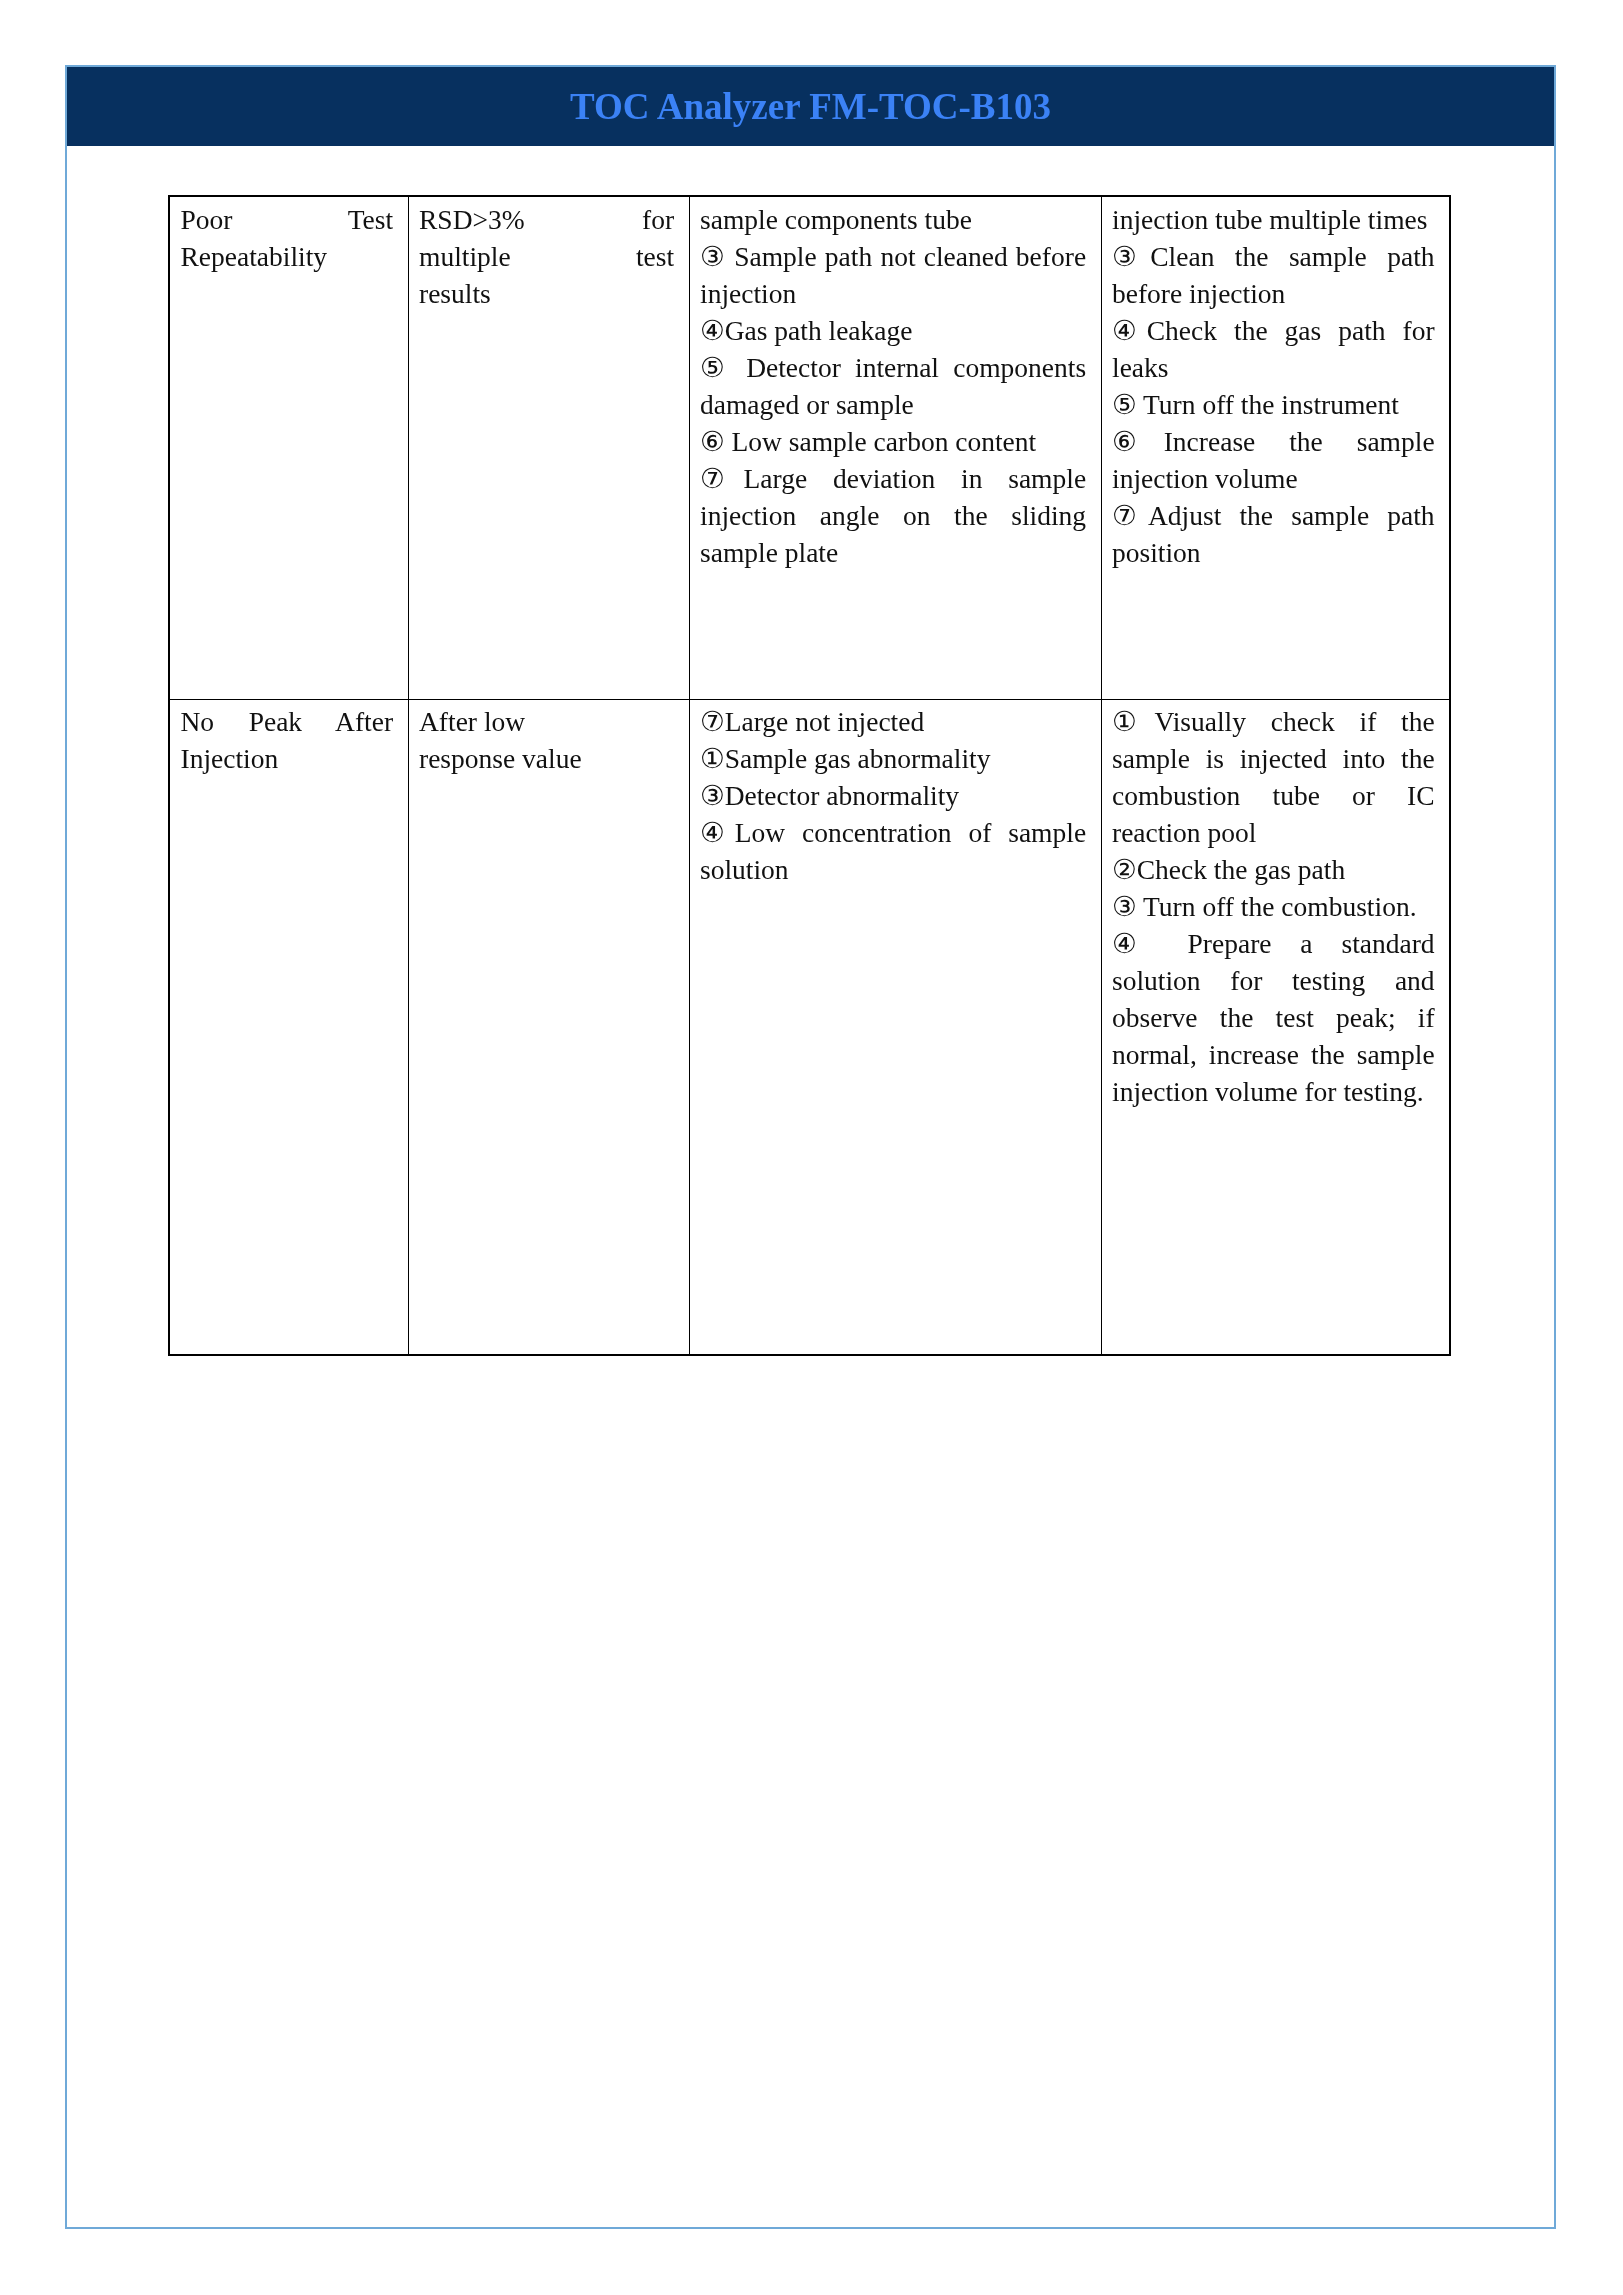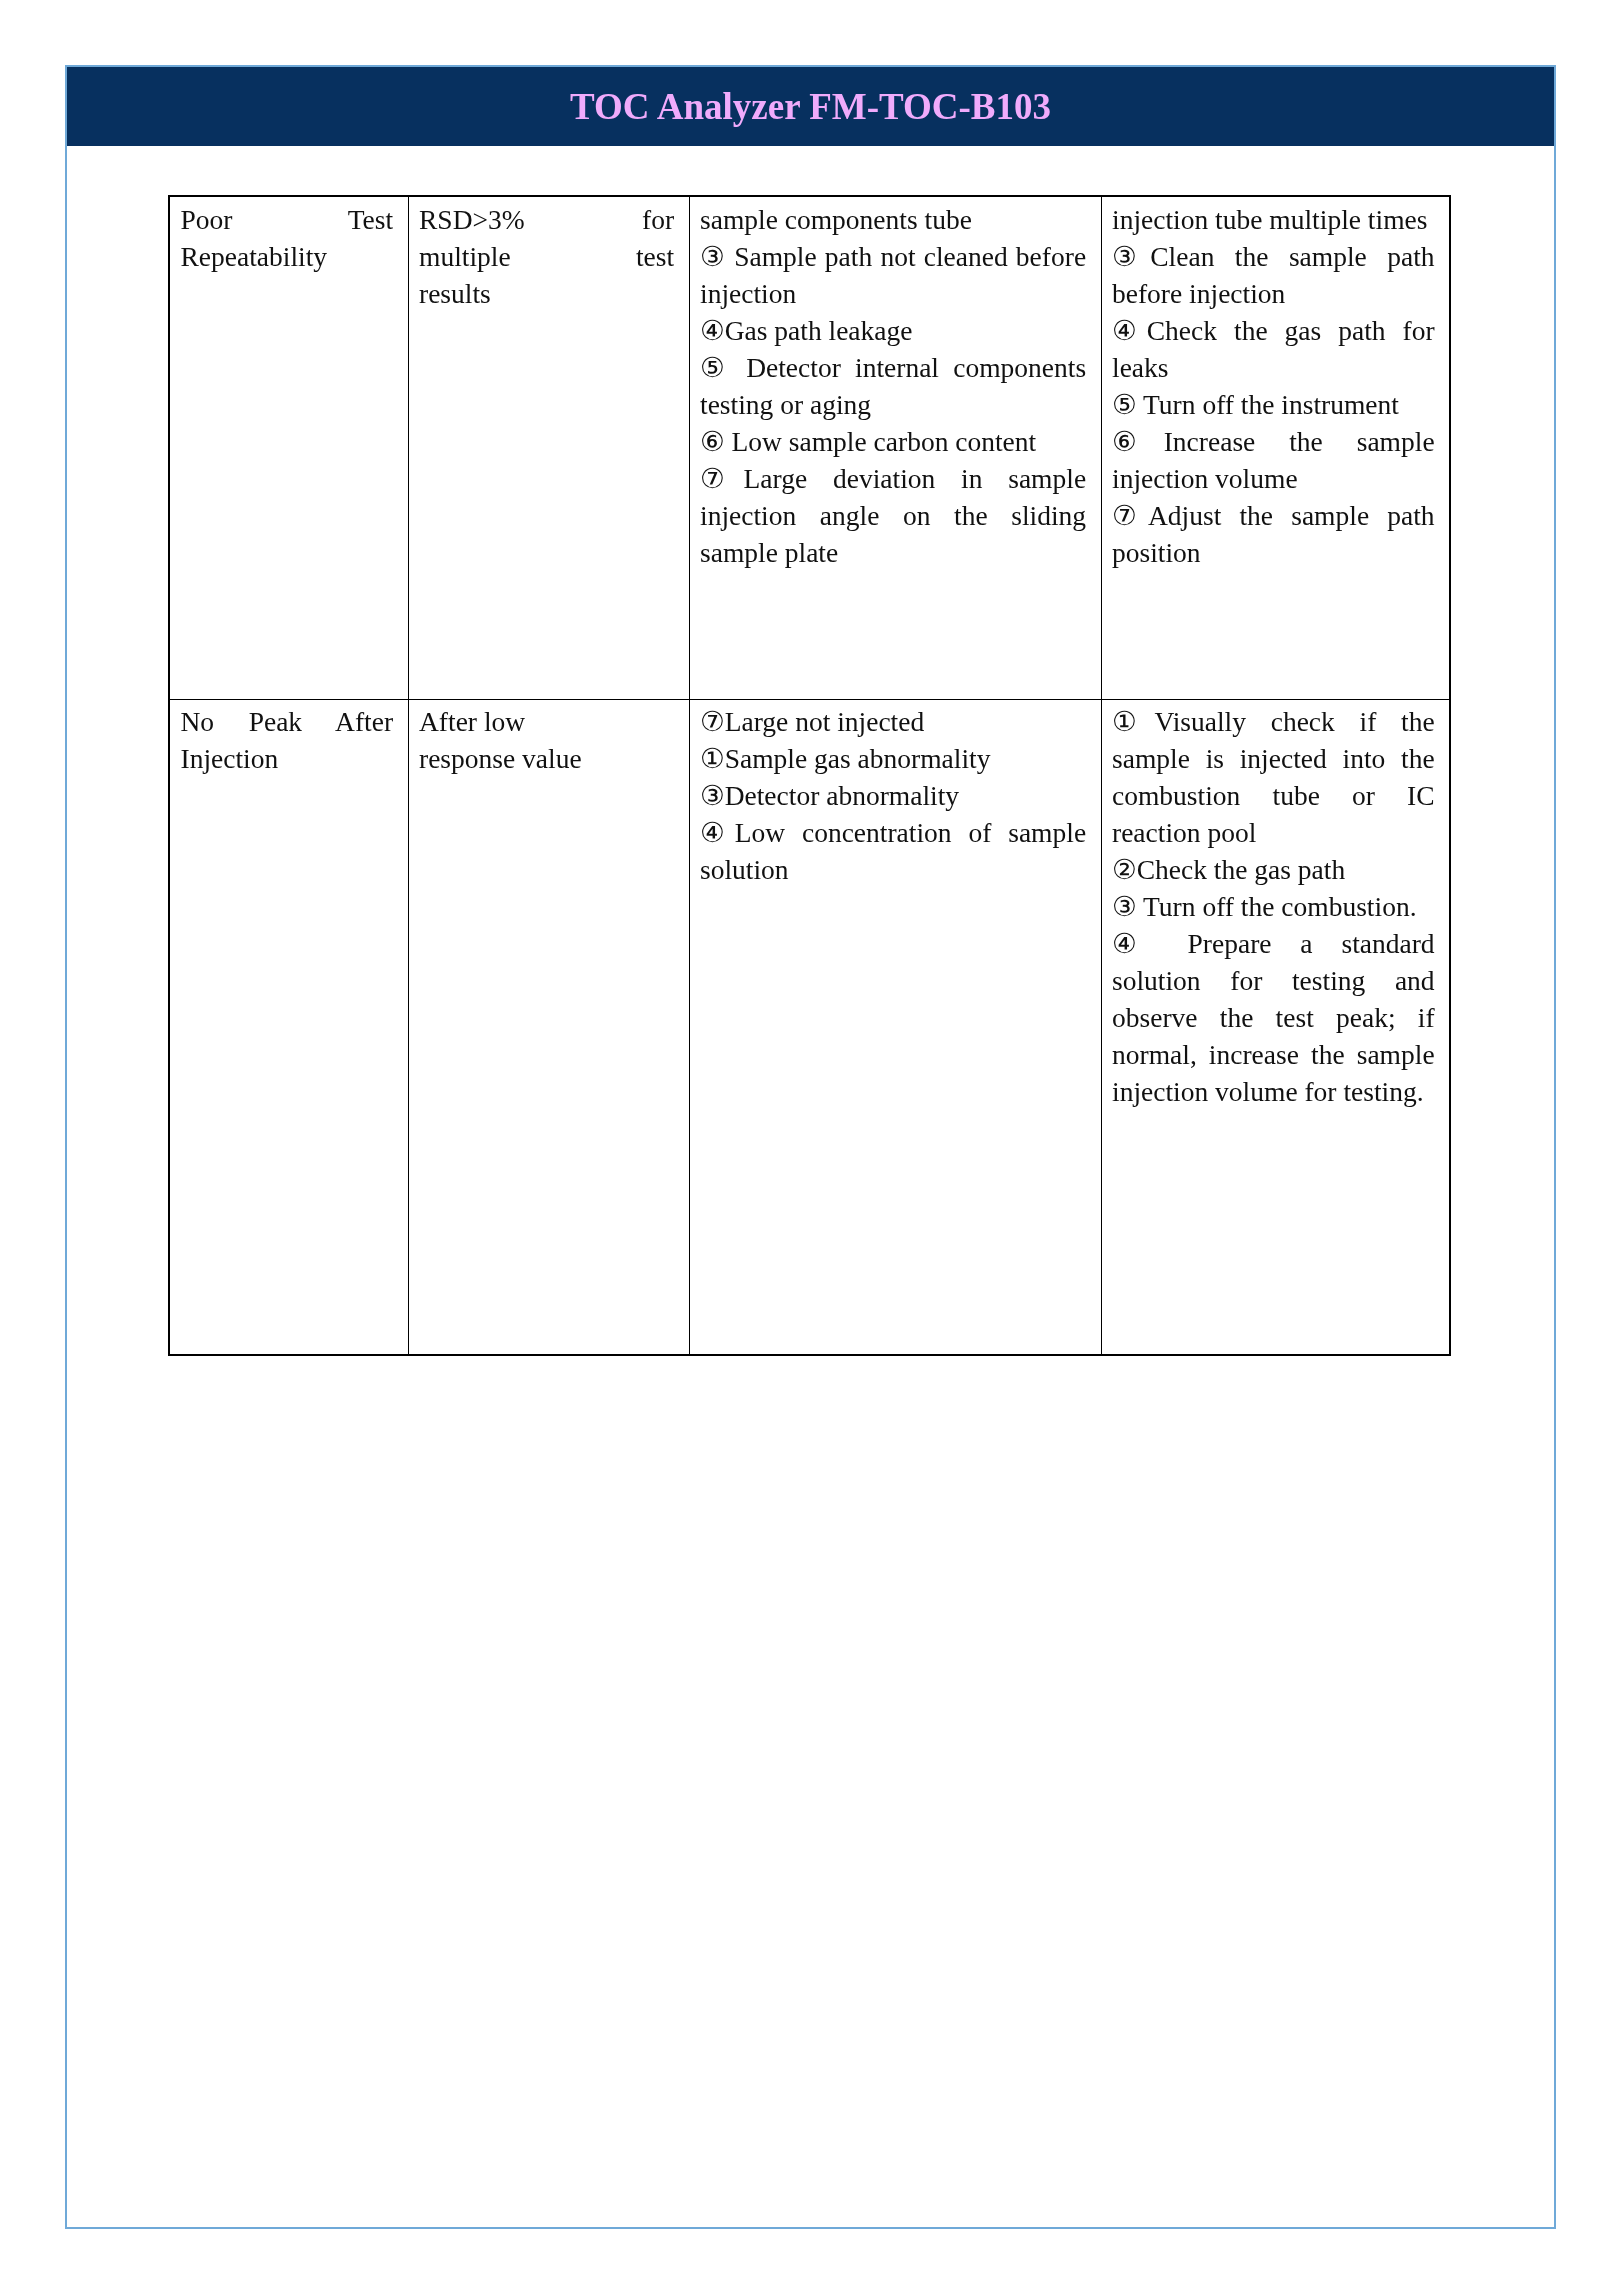--- a/index.html
+++ b/index.html
@@ -76,21 +76,21 @@
     font-size: 25px;
     color: #111111;
   }
 </style>
 </head>
 <body>
 
 <div class="page">
   <div class="frame" style="border-color: rgb(111, 169, 216);">
     <div class="header-bar" style="background: rgb(7, 48, 95);">
-      <div class="header-title" style="color: #f0abfc; border-radius: 14px;">TOC Analyzer FM-TOC-B103</div>
+      <div class="header-title" style="color: #3b82f6; border-radius: 14px;">TOC Analyzer FM-TOC-B103</div>
     </div>
 
     <table class="tbl">
       <colgroup>
         <col style="width:239px">
         <col style="width:281px">
         <col style="width:412px">
         <col style="width:349px">
       </colgroup>
       <tbody>
@@ -100,21 +100,21 @@
             </td>
           <td class="c2 v-mid force-just">
               <div class="para">RSD&gt;3% for</div>
               <div class="para">multiple test</div>
               <div class="para">results</div>
             </td>
           <td class="c3">
               <div class="para">sample components tube</div>
               <div class="para">③ Sample path not cleaned before injection</div>
               <div class="para">④Gas path leakage</div>
-              <div class="para">⑤ Detector internal components testing or aging</div>
+              <div class="para">⑤ Detector internal components damaged or sample</div>
               <div class="para">⑥ Low sample carbon content</div>
               <div class="para">⑦Large deviation in sample injection angle on the sliding sample plate</div>
             </td>
           <td class="c4">
               <div class="para">injection tube multiple times</div>
               <div class="para">③Clean the sample path before injection</div>
               <div class="para">④Check the gas path for leaks</div>
               <div class="para">⑤ Turn off the instrument</div>
               <div class="para">⑥Increase the sample injection volume</div>
               <div class="para">⑦Adjust the sample path position</div>

